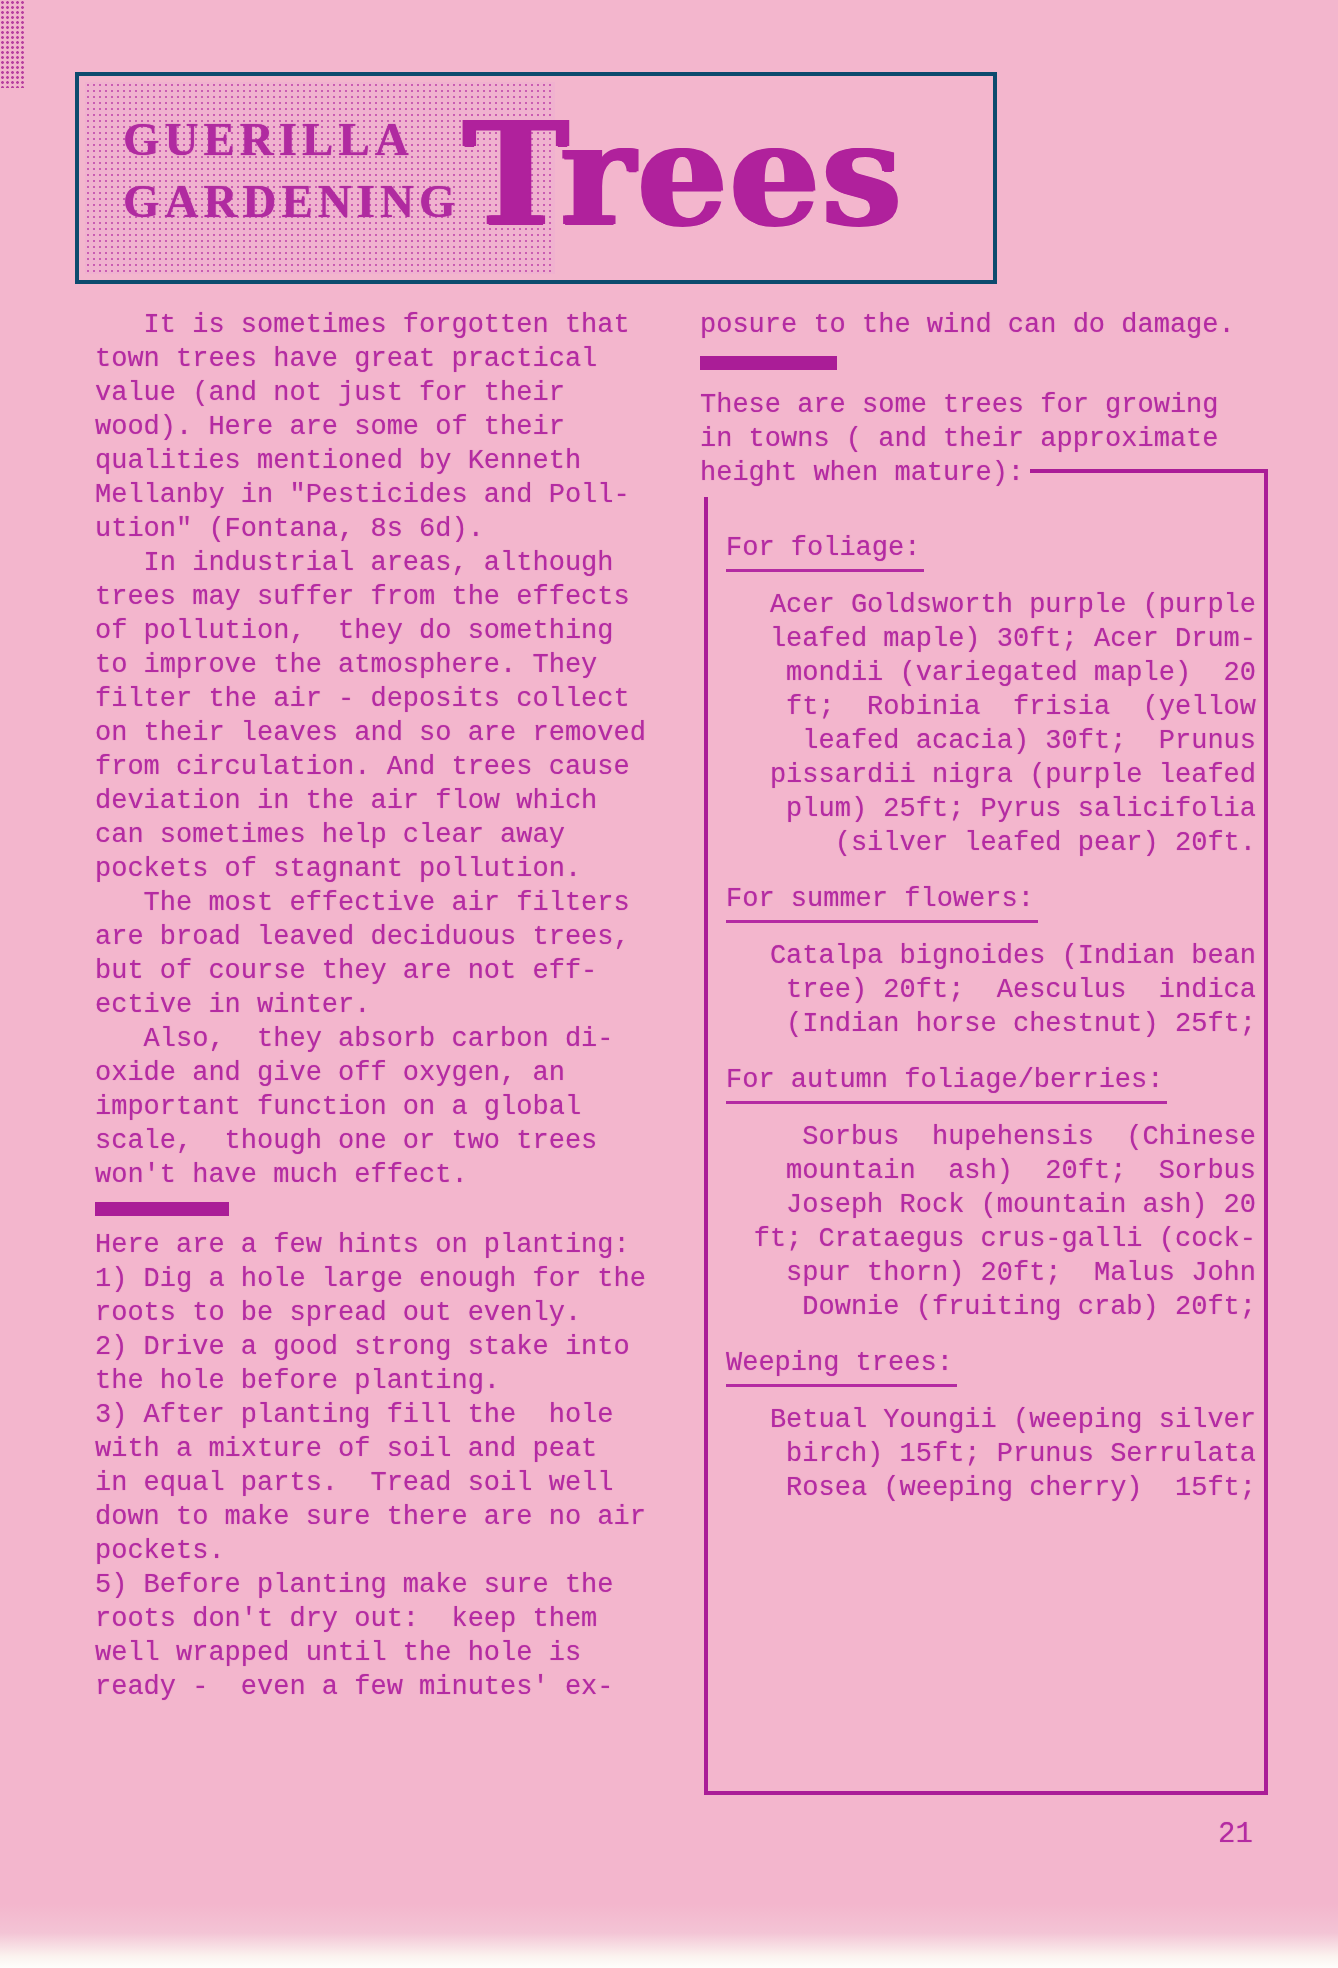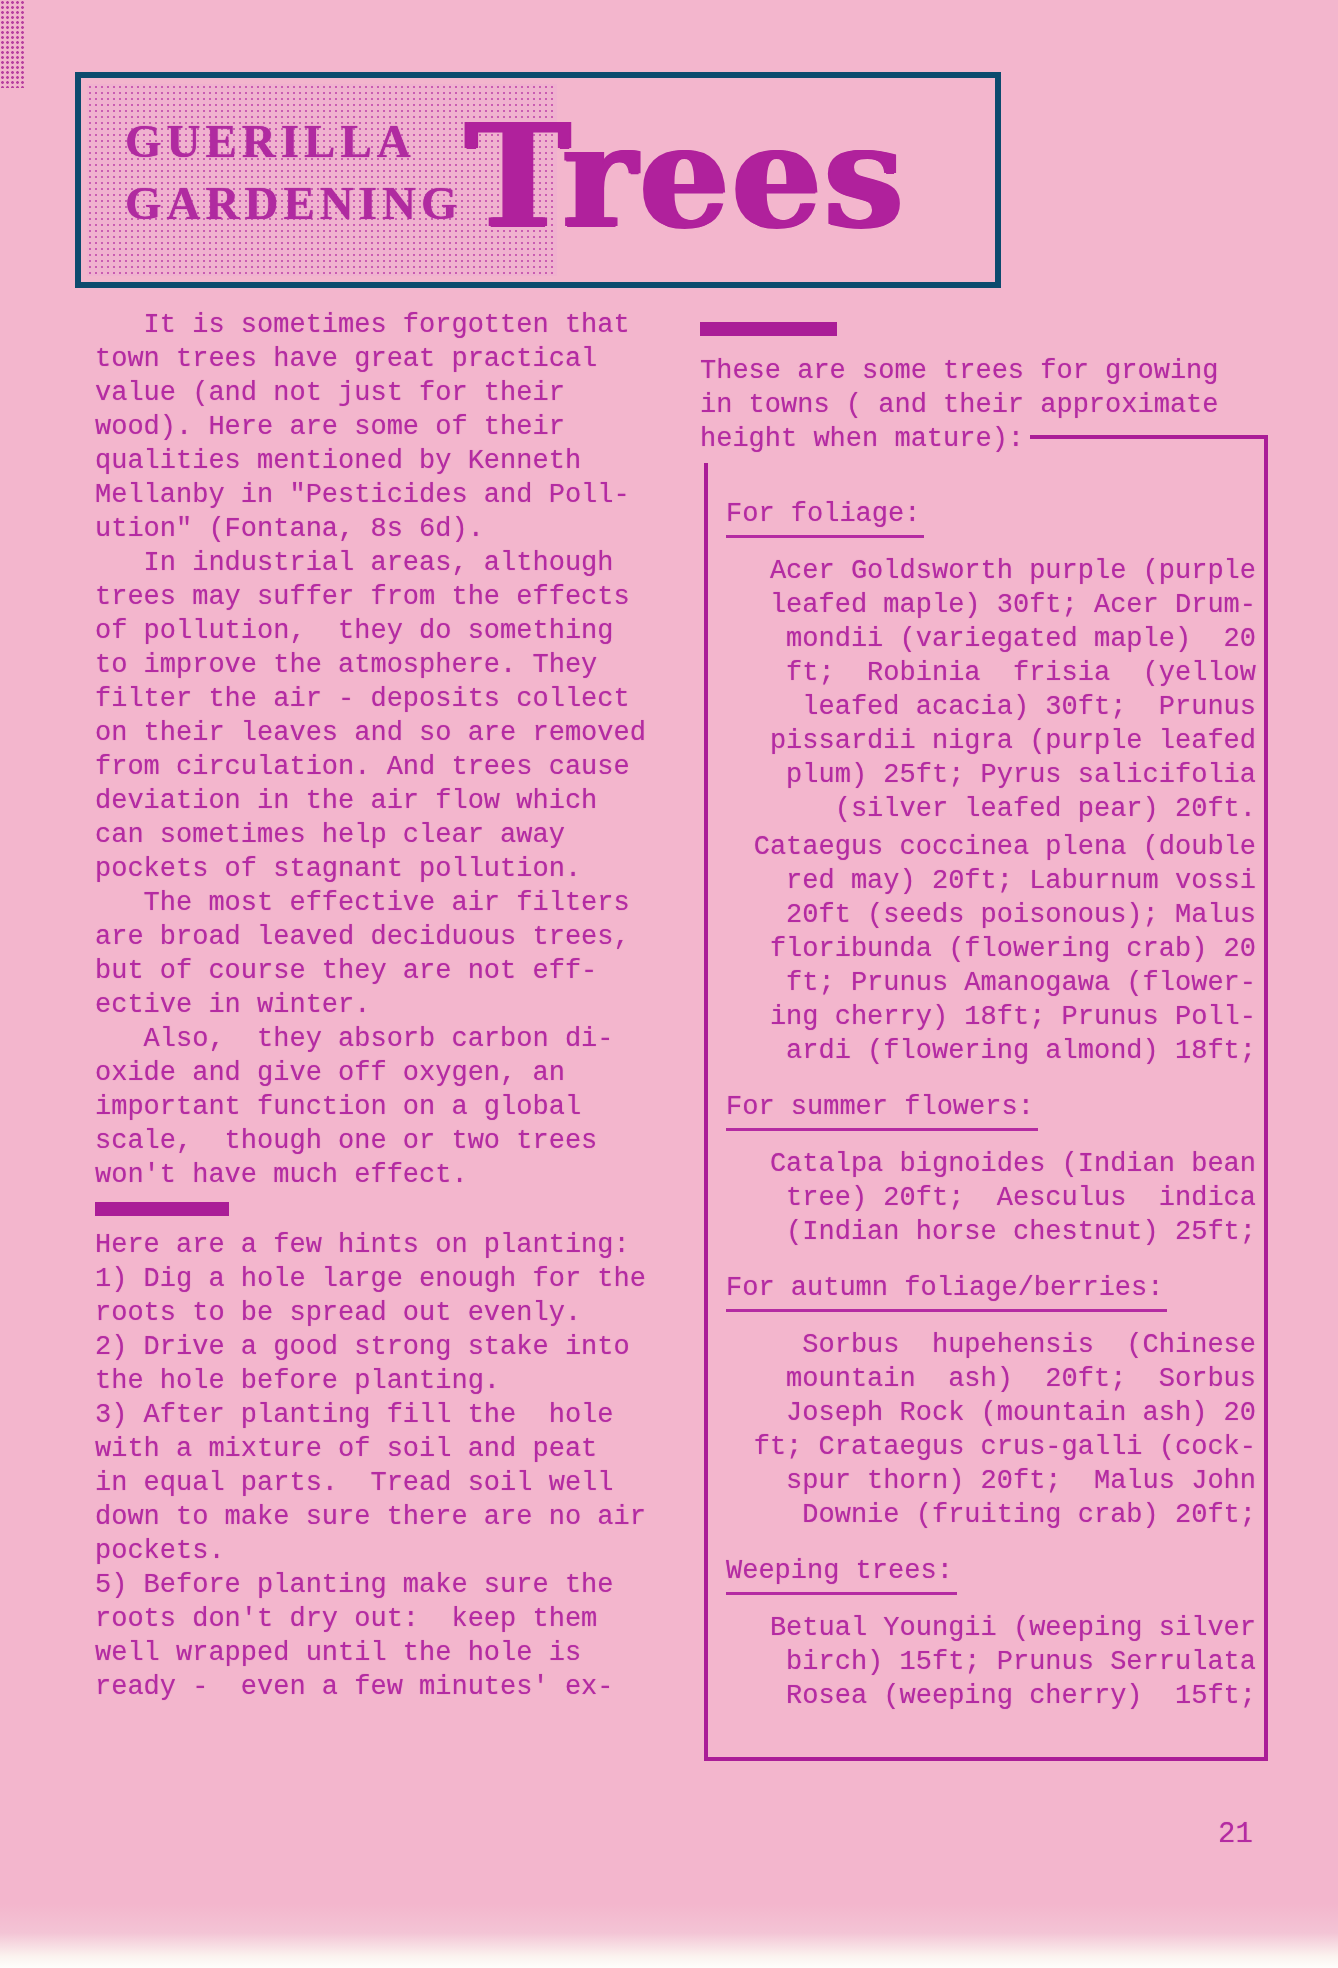--- a/index.html
+++ b/index.html
@@ -17,21 +17,21 @@
     background-image:radial-gradient(#a92393 1.3px, transparent 1.5px);
     background-size:5px 5px;opacity:.8;
   }
   .bottom-edge{
     position:absolute;left:0;bottom:0;width:100%;height:64px;
     background:linear-gradient(to bottom, rgba(243,182,205,0) 0%, #f3c4d5 45%, #fbf3ef 82%, #fefefc 100%);
   }
   
   .masthead{
     position:absolute;left:75px;top:72px;width:914px;height:204px;
-    border:6px solid #0c4a6e;background:#f3b6cd;
+    border:4px solid #0c4a6e;background:#f3b6cd;
   }
   .masthead-panel{
     position:absolute;left:6px;top:6px;bottom:6px;width:470px;
     background-color:#f0b2cf;
     background-image:radial-gradient(#c95cb2 1.2px, transparent 1.4px);
     background-size:6px 6px;
   }
   .series-title{
     position:absolute;left:38px;top:26px;
     font-family:"Liberation Serif","DejaVu Serif",serif;
@@ -137,20 +137,21 @@
 in equal parts.  Tread soil well
 down to make sure there are no air
 pockets.</p>
     <p>5) Before planting make sure the
 roots don't dry out:  keep them
 well wrapped until the hole is
 ready -  even a few minutes' ex-</p>
   </section>
 
   <section class="col col-right">
+    <p>posure to the wind can do damage.</p>
     <div class="bar bar-right"></div>
     <p>These are some trees for growing
 in towns ( and their approximate
 height when mature):</p>
 
     <div class="tree-box">
       <div class="edge-top"></div>
       <div class="edge-bottom"></div>
 
       <div class="tree-section">
@@ -158,27 +159,20 @@
         <p>Acer Goldsworth purple (purple
 leafed maple) 30ft; Acer Drum-
 mondii (variegated maple)  20
 ft;  Robinia  frisia  (yellow
 leafed acacia) 30ft;  Prunus
 pissardii nigra (purple leafed
 plum) 25ft; Pyrus salicifolia
 (silver leafed pear) 20ft.</p>
       </div>
       <div class="tree-section">
-        <p>Cataegus coccinea plena (double
-red may) 20ft; Laburnum vossi
-20ft (seeds poisonous); Malus
-floribunda (flowering crab) 20
-ft; Prunus Amanogawa (flower-
-ing cherry) 18ft; Prunus Poll-
-ardi (flowering almond) 18ft;</p>
       </div>
       <div class="tree-section">
         <h3>For summer flowers:</h3>
         <p>Catalpa bignoides (Indian bean
 tree) 20ft;  Aesculus  indica
 (Indian horse chestnut) 25ft;</p>
       </div>
       <div class="tree-section">
         <h3>For autumn foliage/berries:</h3>
         <p>Sorbus  hupehensis  (Chinese

